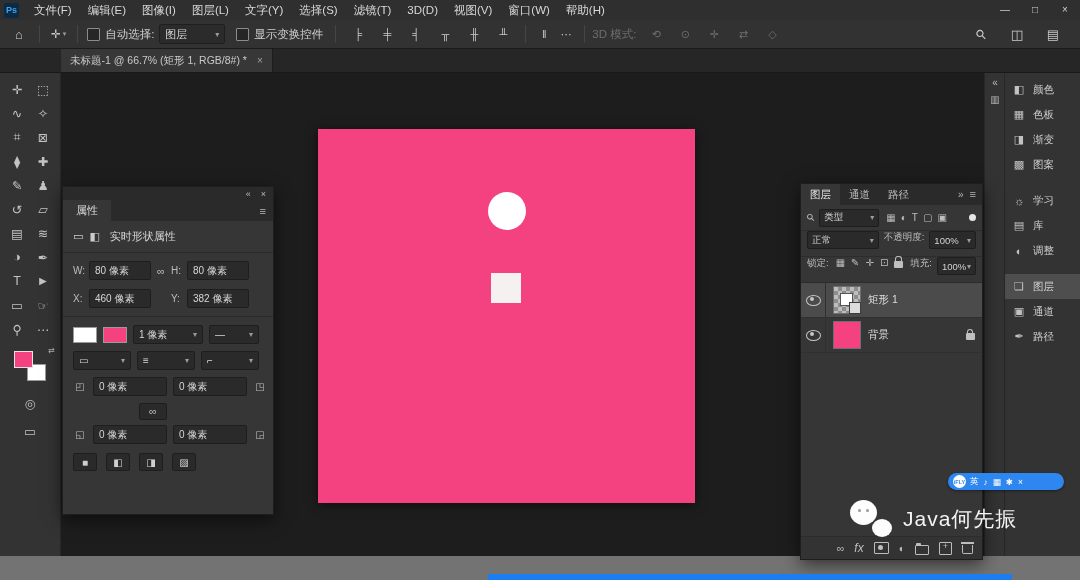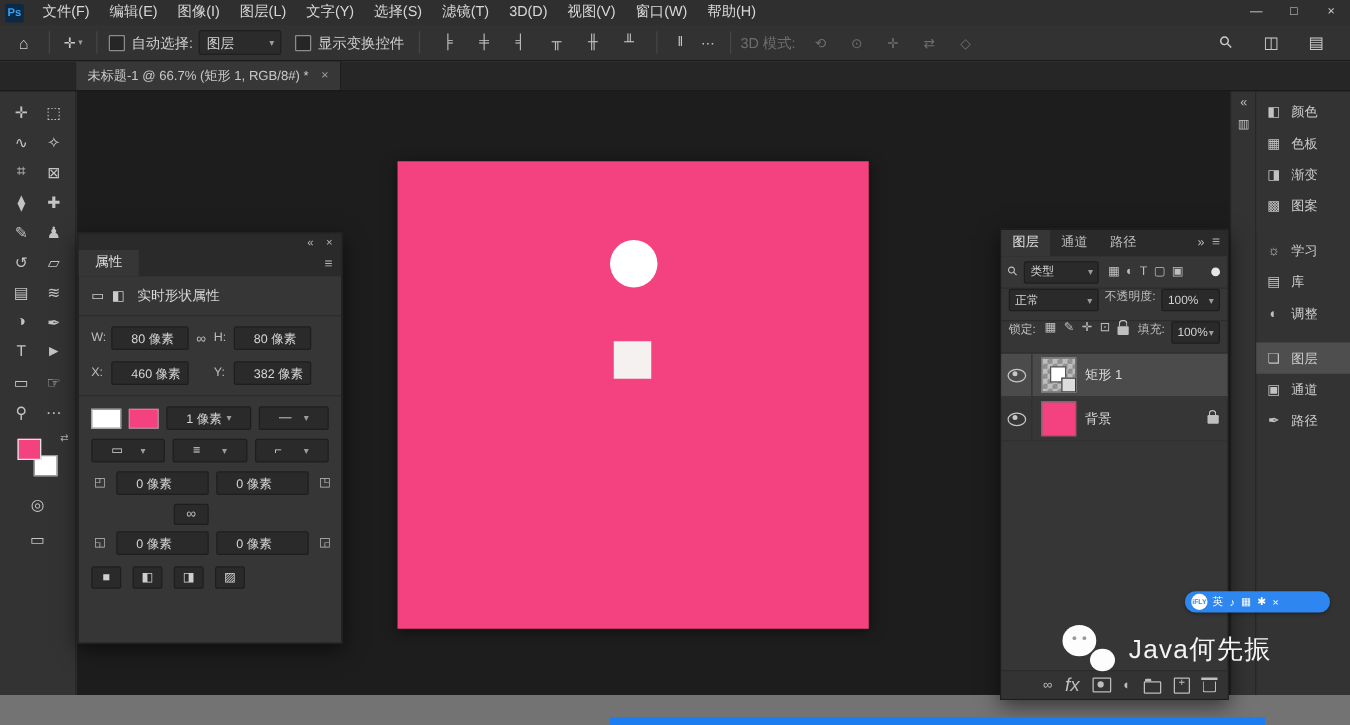--- a/index.html
+++ b/index.html
@@ -60,21 +60,21 @@
   .props-tabrow{height:21px;background:#2a2a2a;display:flex;align-items:center}
   .props-tab{height:21px;line-height:21px;padding:0 13px;background:#363636;font-size:11px;color:#dedede}
   .props-menu{margin-left:auto;padding-right:7px;color:#b9b9b9;font-size:11px}
   .props-body{padding:8px 10px 0;display:flex;flex-direction:column;gap:7px}
   .prow{display:flex;align-items:center;gap:6px}
   .sec-ico{font-size:11px;color:#cccccc}
   .sec-title{font-size:11px;color:#d6d6d6;margin-left:4px;white-space:nowrap}
   .pdiv{height:1px;background:#2b2b2b;margin:1px -10px}
   .pgrid{display:grid;grid-template-columns:16px 62px 20px 16px 62px;row-gap:9px;align-items:center}
   .plabel{font-size:10px;color:#bdbdbd}
-  .pfield{height:17px;background:#2a2a2a;border:1px solid #1e1e1e;border-radius:2px;display:inline-flex;align-items:center;justify-content:space-between;padding:0 15px;font-size:10px;color:#d6d6d6;white-space:nowrap}
+  .pfield{height:17px;background:#2a2a2a;border:1px solid #1e1e1e;border-radius:2px;display:inline-flex;align-items:center;justify-content:space-between;padding:0 5px;font-size:10px;color:#d6d6d6;white-space:nowrap}
   .pfield.w48{width:46px}
   .pfield.w64{width:58px}
   .pfield.w44{width:38px}
   .plink{text-align:center;color:#bdbdbd;font-size:11px}
   .plink.btn{display:inline-block;width:26px;height:15px;line-height:15px;background:#2a2a2a;border:1px solid #1e1e1e;border-radius:2px;text-align:center}
   .swatch{width:22px;height:14px;border:1px solid #9a9a9a;display:inline-block;flex:none}
   .cgrid{display:grid;grid-template-columns:14px 74px 74px 14px;gap:6px;align-items:center}
   .cicon{font-size:10px;color:#bdbdbd;text-align:center}
   .linkrow{padding-left:66px;margin:-2px 0}
   .ops{gap:9px;margin-top:2px}
@@ -107,21 +107,21 @@
   .eye-ico::after{content:"";position:absolute;left:3.2px;top:1.6px;width:4.2px;height:4.2px;border-radius:50%;background:#c6c6c6}
   .thumb{width:26px;height:26px;border:1px solid #6f6f6f;position:relative;flex:none;display:inline-block}
   .thumb.checker{background-color:#bdbdbd;background-image:linear-gradient(45deg,#8d8d8d 25%,transparent 25%,transparent 75%,#8d8d8d 75%),linear-gradient(45deg,#8d8d8d 25%,transparent 25%,transparent 75%,#8d8d8d 75%);background-size:8px 8px;background-position:0 0,4px 4px}
   .mini-rect{position:absolute;left:7px;top:7px;width:11px;height:11px;background:#fff;box-shadow:0 0 0 1px #555}
   .mini-circle{position:absolute;left:7px;top:7px;width:12px;height:12px;background:#fff;border-radius:50%;box-shadow:0 0 0 1px #555}
   .thumb-badge{position:absolute;right:-1px;bottom:-1px;width:10px;height:10px;background:#dcdcdc;border:1px solid #3c3c3c}
   .layer-name{font-size:10.5px;color:#dcdcdc;white-space:nowrap}
   .layer-lock{margin-left:auto}
   .lp-bottom{position:absolute;left:0;right:0;bottom:0;height:22px;border-top:1px solid #2c2c2c;background:#333;display:flex;align-items:center;justify-content:flex-end;gap:10px;padding:0 9px}
   .lp-bottom .micon{font-size:10.5px;color:#bdbdbd}
-  .fx{font-size:15px;font-style:italic;color:#bdbdbd}
+  .fx{font-size:12px;font-style:italic;color:#bdbdbd}
 
   
   .lock-ico{display:inline-block;width:9px;height:7px;background:#bfbfbf;border-radius:1px;position:relative;margin-top:3px}
   .lock-ico::before{content:"";position:absolute;left:1.2px;top:-4.2px;width:4.2px;height:4px;border:1.6px solid #bfbfbf;border-bottom:none;border-radius:3px 3px 0 0}
   .mask-ico{display:inline-block;width:13px;height:10px;border:1px solid #bdbdbd;border-radius:1px;position:relative}
   .mask-ico::after{content:"";position:absolute;left:3px;top:1.5px;width:5.5px;height:5.5px;border-radius:50%;background:#bdbdbd}
   .folder-ico{display:inline-block;width:12px;height:8px;border:1px solid #bdbdbd;border-radius:1px;position:relative;margin-top:3px}
   .folder-ico::before{content:"";position:absolute;left:0;top:-3px;width:5px;height:2px;background:#bdbdbd;border-radius:1px 1px 0 0}
   .newlayer-ico{display:inline-block;width:11px;height:11px;border:1px solid #bdbdbd;border-radius:1px;position:relative;color:#bdbdbd}
   .newlayer-ico::after{content:"+";position:absolute;left:0;right:0;top:-1.5px;text-align:center;font-size:9px}

